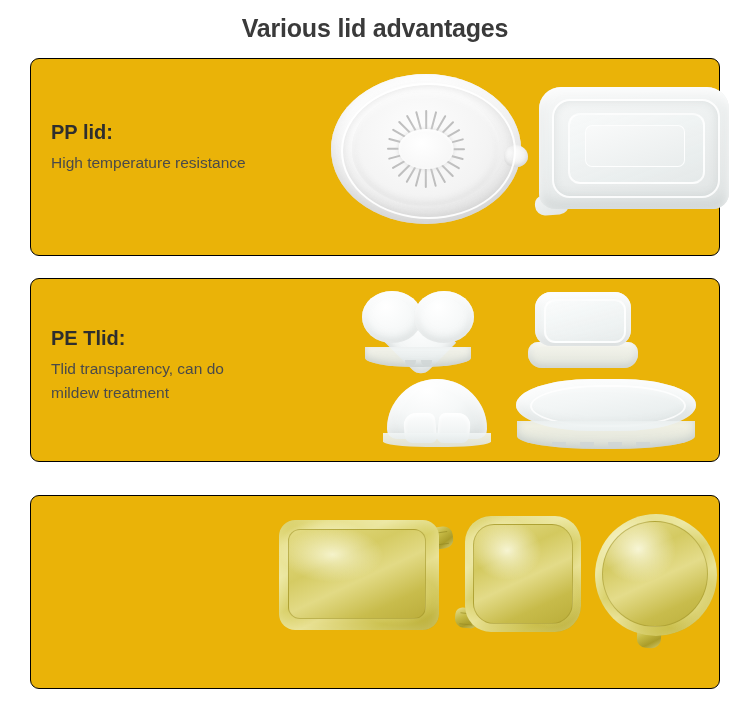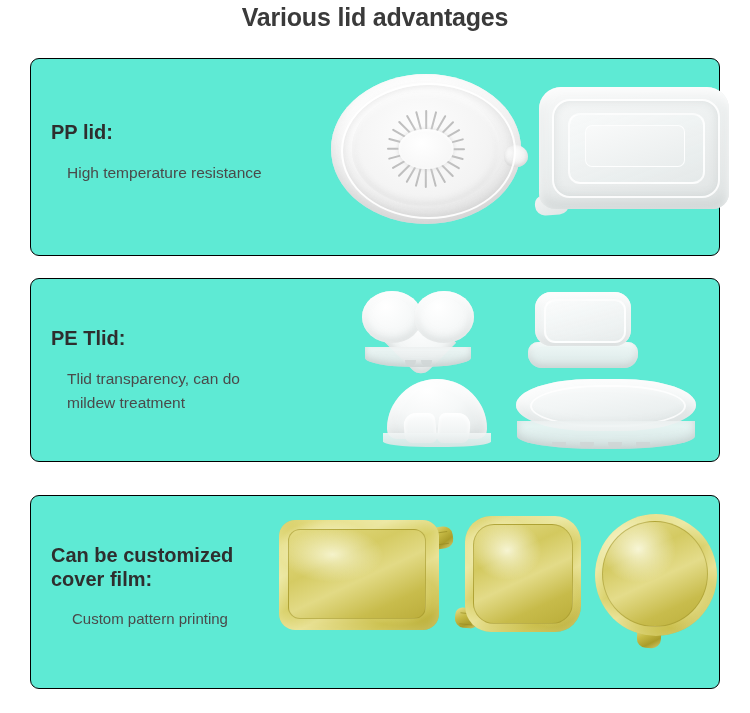--- a/index.html
+++ b/index.html
@@ -16,33 +16,34 @@
     position: relative;
   }
 
   
   .page-title {
     text-align: center;
     font-size: 25px;
     font-weight: bold;
     color: #3a3a3a;
     letter-spacing: -0.2px;
+    padding-top: 11px;
     height: 34px;
     line-height: 34px;
   }
 
   
   .panel {
     position: absolute;
     left: 30px;
     width: 690px;
     border: 1px solid #000000;
     border-radius: 9px;
     box-sizing: border-box;
-    background: #5eead4;
+    background: #eab308;
   }
   #panel-pp  { top: 58px;  height: 198px; }
   #panel-pe  { top: 278px; height: 184px; }
   #panel-gold{ top: 495px; height: 194px; }
 
   .panel-inner {
     position: relative;
     width: 100%;
     height: 100%;
   }
@@ -59,21 +60,21 @@
     color: #2e2e2e;
     line-height: 1.18;
     margin: 0 0 6px 0;
     white-space: pre-line;
   }
   .txt .body {
     font-size: 15.5px;
     font-weight: normal;
     color: #4a4a4a;
     line-height: 1.55;
-    margin: 16px;
+    margin: 0;
     white-space: pre-line;
   }
   #txt-pp   { top: 62px; }
   #txt-pe   { top: 48px; }
   #txt-gold { top: 48px; }
   #txt-gold .body { padding-left: 5px; font-size: 15px; }
 
   
   .stage {
     position: absolute;
@@ -525,20 +526,15 @@
       </div>
 
       <div class="item gold-round">
         <div class="nub gold-rim"></div>
         <div class="outer gold-surface"></div>
         <div class="inner"></div>
       </div>
 
     </div>
 
-    <div class="txt" id="txt-gold">
-      <p class="head">Can be customized
-cover film:</p>
-      <p class="body">Custom pattern printing</p>
-    </div>
 
   </div>
 </section>
 
 </body></html>

